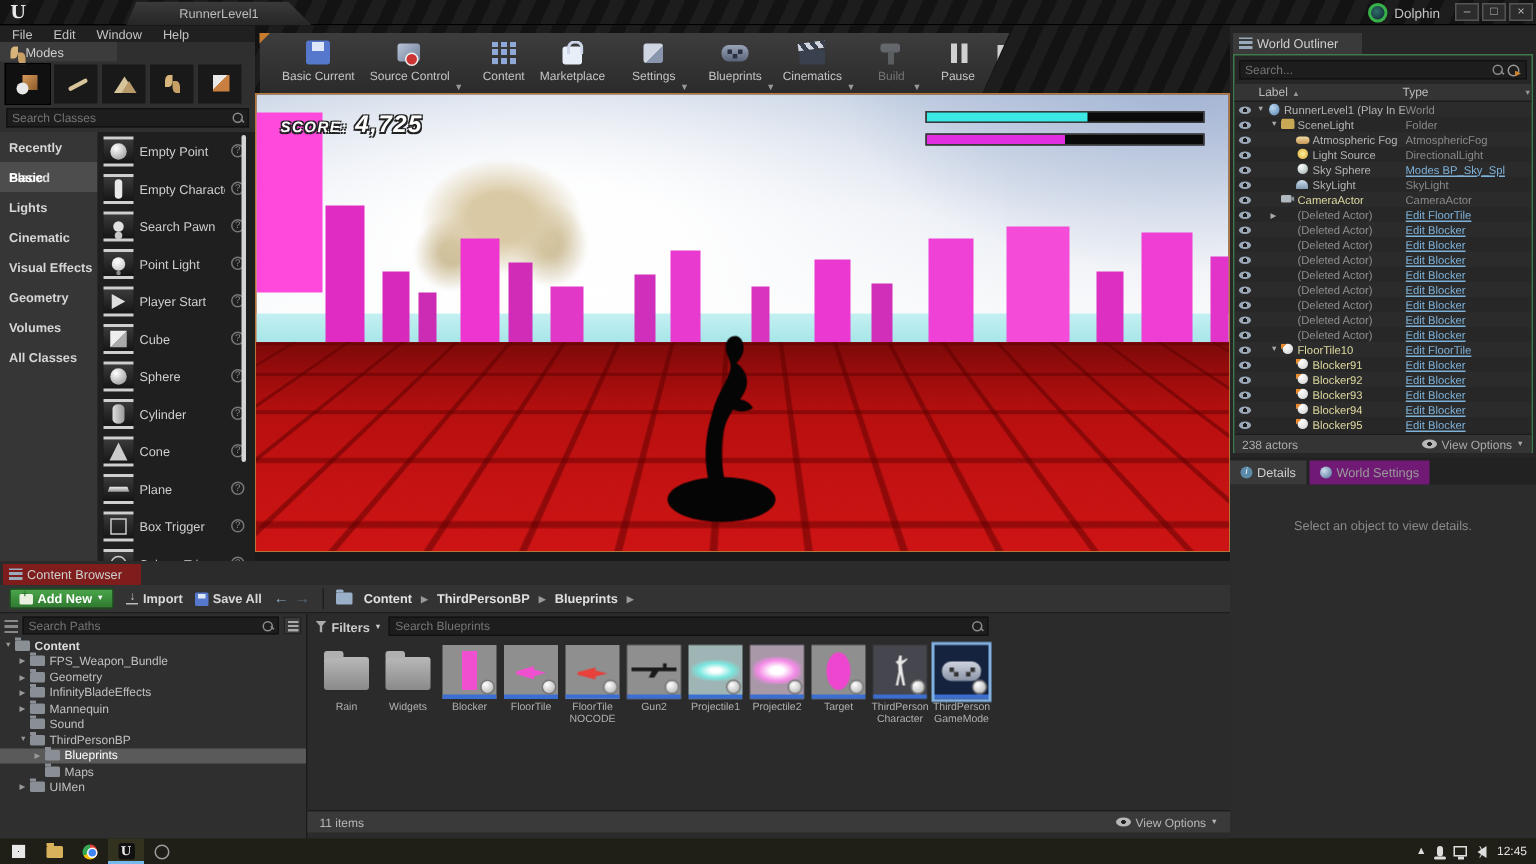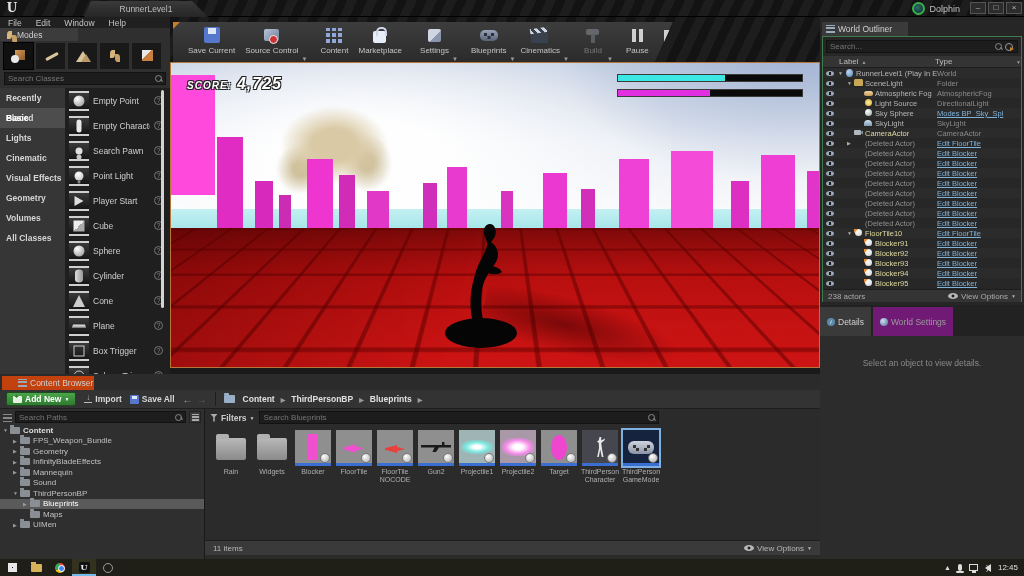--- a/index.html
+++ b/index.html
@@ -156,31 +156,31 @@
   .olabel[data-lc="d"]{color:#8f8f8f}
   .otype{width:84px;flex:none;white-space:nowrap;overflow:hidden}
   .otype[data-ts="p"]{color:#8a8a8a}
   .otype[data-ts="l"]{color:#7fb2d9;text-decoration:underline}
   #o-footer{display:flex;height:13px;background:#343434;align-items:center;padding:0 5px;font-size:8px;color:#aaa;border-top:1px solid #1d1d1d}
   #o-footer .sp{flex:1}
   .eye-sm{width:10px;height:6px;border-radius:50%;background:radial-gradient(circle,#222 25%,#b8b8b8 28%);margin-right:3px}
 
   
   #details{left:820px;top:305px;width:204px;height:254px;background:#2c2c2c}
-  .dtab{height:29px;display:flex;align-items:center;gap:3px;padding:0 7px;font-size:8.5px;color:#cfcfcf}
+  .dtab{height:16px;display:flex;align-items:center;gap:3px;padding:0 7px;font-size:8.5px;color:#cfcfcf}
   #details-tabs{display:flex;gap:2px;padding-top:2px;background:#222}
   .dtab.active{background:#3a3a3a}
   .dtab.inactive{background:#701a75;color:#9a9a9a}
   .info-ic{width:8px;height:8px;border-radius:50%;background:#5a8aa8;color:#fff;font-size:6px;line-height:8px;text-align:center;font-style:italic}
   .globe-ic{width:8px;height:8px;border-radius:50%;background:radial-gradient(circle at 35% 35%,#cfe0f0,#4a6a90)}
   #details-empty{margin-top:22px;text-align:center;color:#8a8a8a;font-size:8.5px}
 
   
   #cbrowser{left:0;top:374px;width:820px;height:185px;background:#2b2b2b}
-  #cb-tab{left:2px;top:2px;width:92px;height:14px;background:#c2410c;display:flex;align-items:center;gap:3px;padding-left:16px;font-size:8.5px;color:#cfcfcf}
+  #cb-tab{left:2px;top:2px;width:92px;height:14px;background:#7f1d1d;display:flex;align-items:center;gap:3px;padding-left:4px;font-size:8.5px;color:#cfcfcf}
   .panel-tab-ic{width:9px;height:8px;background:repeating-linear-gradient(0deg,#9ab 0 2px,transparent 2px 3.5px)}
   #cb-toolbar{left:0;top:16px;width:820px;height:19px;background:#333;display:flex;align-items:center;gap:8px;padding:0 6px;border-bottom:1px solid #1e1e1e}
   #add-new{height:14px;background:linear-gradient(#4aa54a,#2f7a30);border:1px solid #1d4a1e;border-radius:2px;display:flex;align-items:center;gap:3px;padding:0 6px;color:#fff;font-weight:bold;font-size:8.5px}
   .folder-plus{width:9px;height:7px;background:#e8f0e0;border-radius:1px;position:relative}
   .folder-plus::before{content:"+";position:absolute;left:1.5px;top:-2.5px;font-size:7px;color:#2f7a30;font-weight:bold}
   .cb-btn{display:flex;align-items:center;gap:3px;color:#d8d8d8;font-size:8.5px;font-weight:bold}
   .imp-ic{width:8px;height:8px;border-bottom:1.5px solid #bbb;color:#bbb;font-size:8px;line-height:6px;text-align:center}
   .save-mini{width:9px;height:9px;background:#5577cc;border-radius:1px;position:relative}
   .save-mini::before{content:"";position:absolute;left:2px;top:1px;width:5px;height:3px;background:#dfe7fa}
   .nav-arrows{display:flex;gap:4px;font-size:10px}
@@ -417,21 +417,21 @@
         <span class="help-dot">?</span>
       </div>
     </div>
   <div class="abs" id="modes-scroll"></div>
 </div>
 
 <div class="abs" id="topbar-bg"></div>
 <div class="abs" id="toolbar">
   <div class="tbtn">
       <span class="ticon ti-save"></span>
-      <span class="lbl">Save Current</span>
+      <span class="lbl">Basic Current</span>
     </div>
   <div class="tbtn">
       <span class="ticon ti-src"></span>
       <span class="lbl">Source Control</span>
     </div>
   <span class="tarrow">▼</span>
   <div class="tsep"></div>
   <div class="tbtn">
       <span class="ticon ti-grid"></span>
       <span class="lbl">Content</span>

